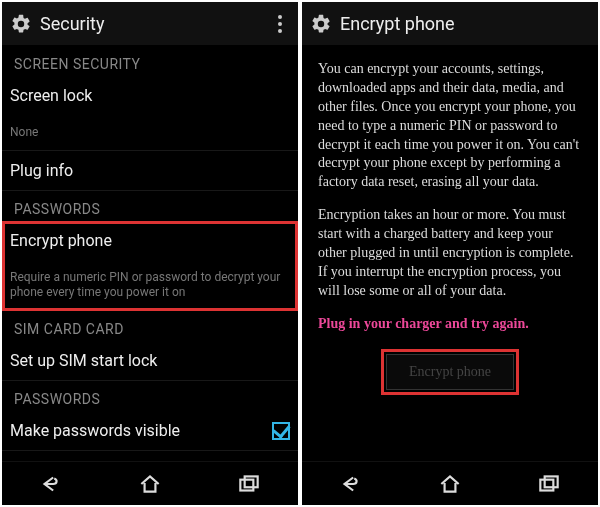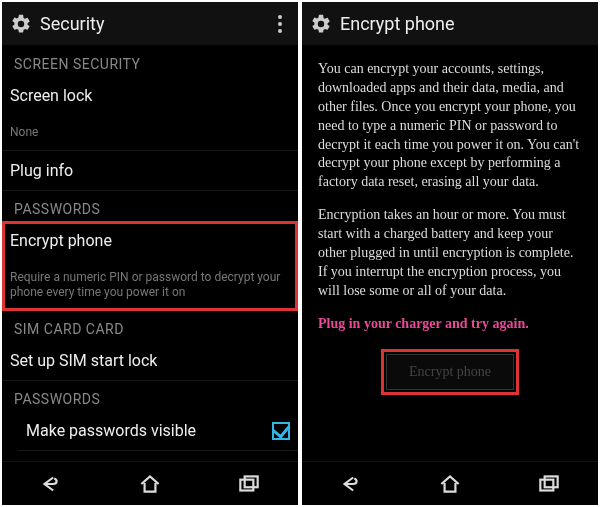--- a/index.html
+++ b/index.html
@@ -42,21 +42,21 @@
     color: #888;
     padding: 10px 12px 4px;
     letter-spacing: 0.5px;
   }
   .row {
     padding: 10px 8px;
     border-bottom: 1px solid #181818;
   }
   .row .title { font-size: 16px; color: #eee; }
   .row .sub { font-size: 12px; color: #777; margin-top: 20px; line-height: 1.25; }
-  .row.check { display: flex; align-items: center; margin-left: 16px; }
+  .row.check { display: flex; align-items: center; }
   .row.check .title { flex: 1; }
   .chk {
     width: 18px; height: 18px; border: 2px solid #33b5e5; position: relative;
   }
   .chk::after {
     content: ""; position: absolute; left: 2px; top: -2px;
     width: 8px; height: 12px; border: solid #33b5e5;
     border-width: 0 3px 3px 0; transform: rotate(40deg);
   }
   .highlight-red {

